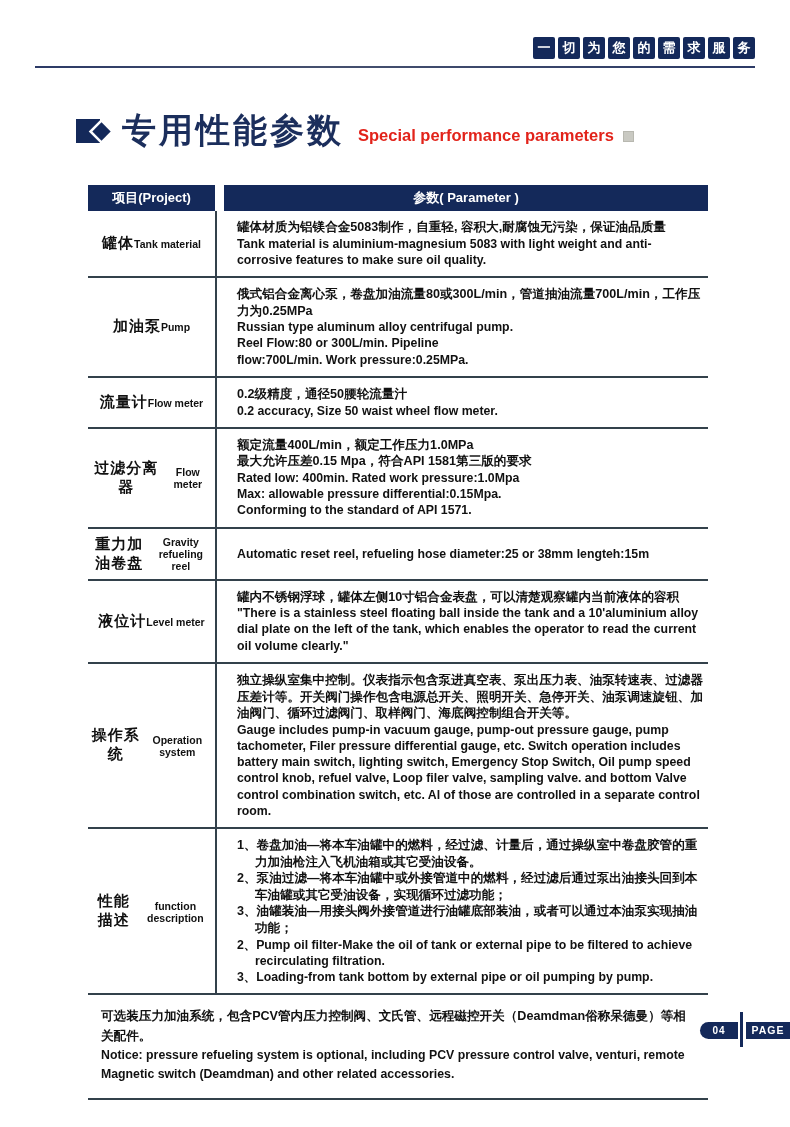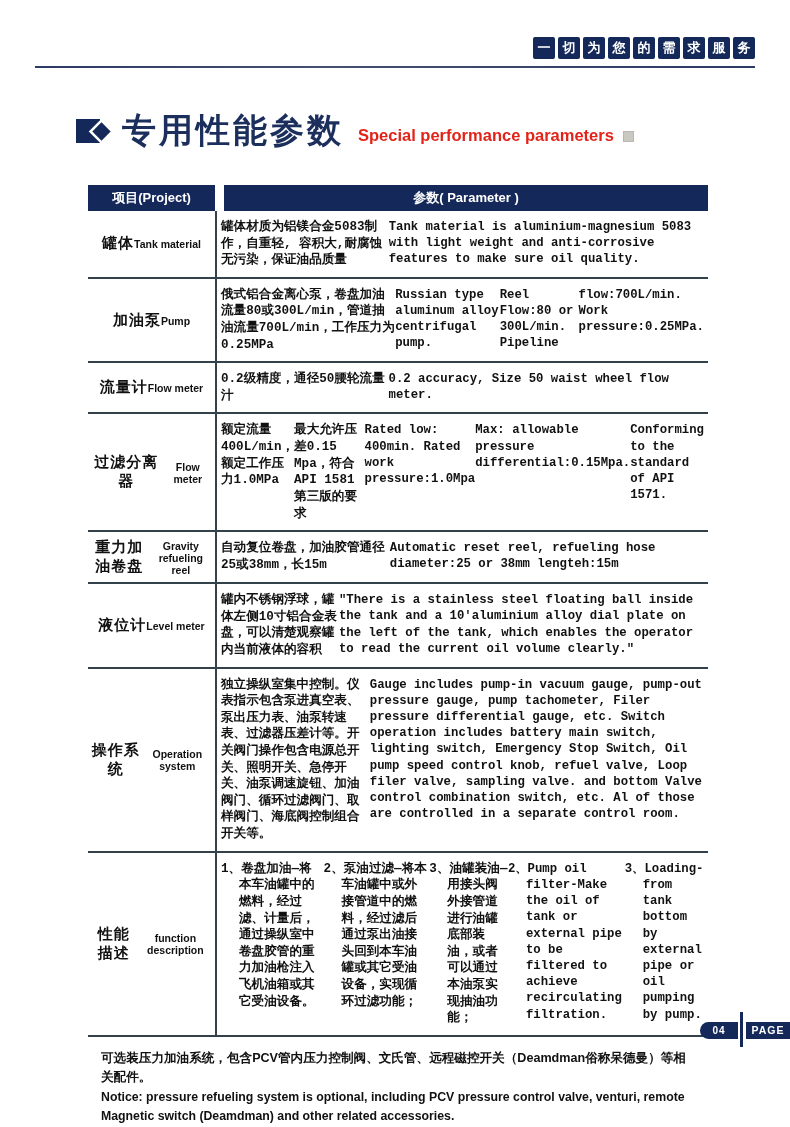--- a/index.html
+++ b/index.html
@@ -34,22 +34,22 @@
     line-height:26px; text-align:center; }
   .th-left { width:127px; flex:none; }
   .th-right { flex:1; }
 
   .tr { display:flex; border-bottom:2px solid #33414b; }
   .td-label { width:129px; flex:none; border-right:2px solid #33414b;
     display:flex; flex-direction:row; justify-content:center; align-items:center;
     text-align:center; padding:4px 2px; }
   .label-zh { font-size:15px; font-weight:bold; color:#111; letter-spacing:1px; }
   .label-en { font-size:10.5px; font-weight:bold; color:#111; margin-top:1px; }
-  .td-param { flex:1; padding:8px 4px 8px 4px; display:flex; flex-direction:row;
-    justify-content:center;font-family:Liberation Mono, monospace; }
+  .td-param { flex:1; padding:8px 4px 8px 20px; display:flex; flex-direction:column;
+    justify-content:center; }
   .pl { font-size:12.3px; font-weight:bold; color:#111; line-height:1.32; }
   .pl.zh { font-size:12.6px; }
   .pl.hang { padding-left:18px; text-indent:-18px; }
 
   
   .note { border-bottom:2px solid #33414b; padding:12px 10px 14px 13px; min-height:70px; }
   .note .pl { line-height:1.55; }
 
   
   .page-num { position:absolute; top:1022px; right:52px; width:38px; height:17px;
@@ -142,21 +142,20 @@
         <div class="pl">Conforming to the standard of API 1571.</div>
       </div>
     </div>
 
     <div class="tr" style="min-height:52px;">
       <div class="td-label">
         <div class="label-zh">重力加油卷盘</div>
         <div class="label-en">Gravity refueling reel</div>
       </div>
       <div class="td-param">
-        <div class="pl zh">自动复位卷盘，加油胶管通径25或38mm，长15m</div>
         <div class="pl">Automatic reset reel, refueling hose diameter:25 or 38mm lengteh:15m</div>
       </div>
     </div>
 
     <div class="tr" style="min-height:73px;">
       <div class="td-label">
         <div class="label-zh">液位计</div>
         <div class="label-en">Level meter</div>
       </div>
       <div class="td-param">

